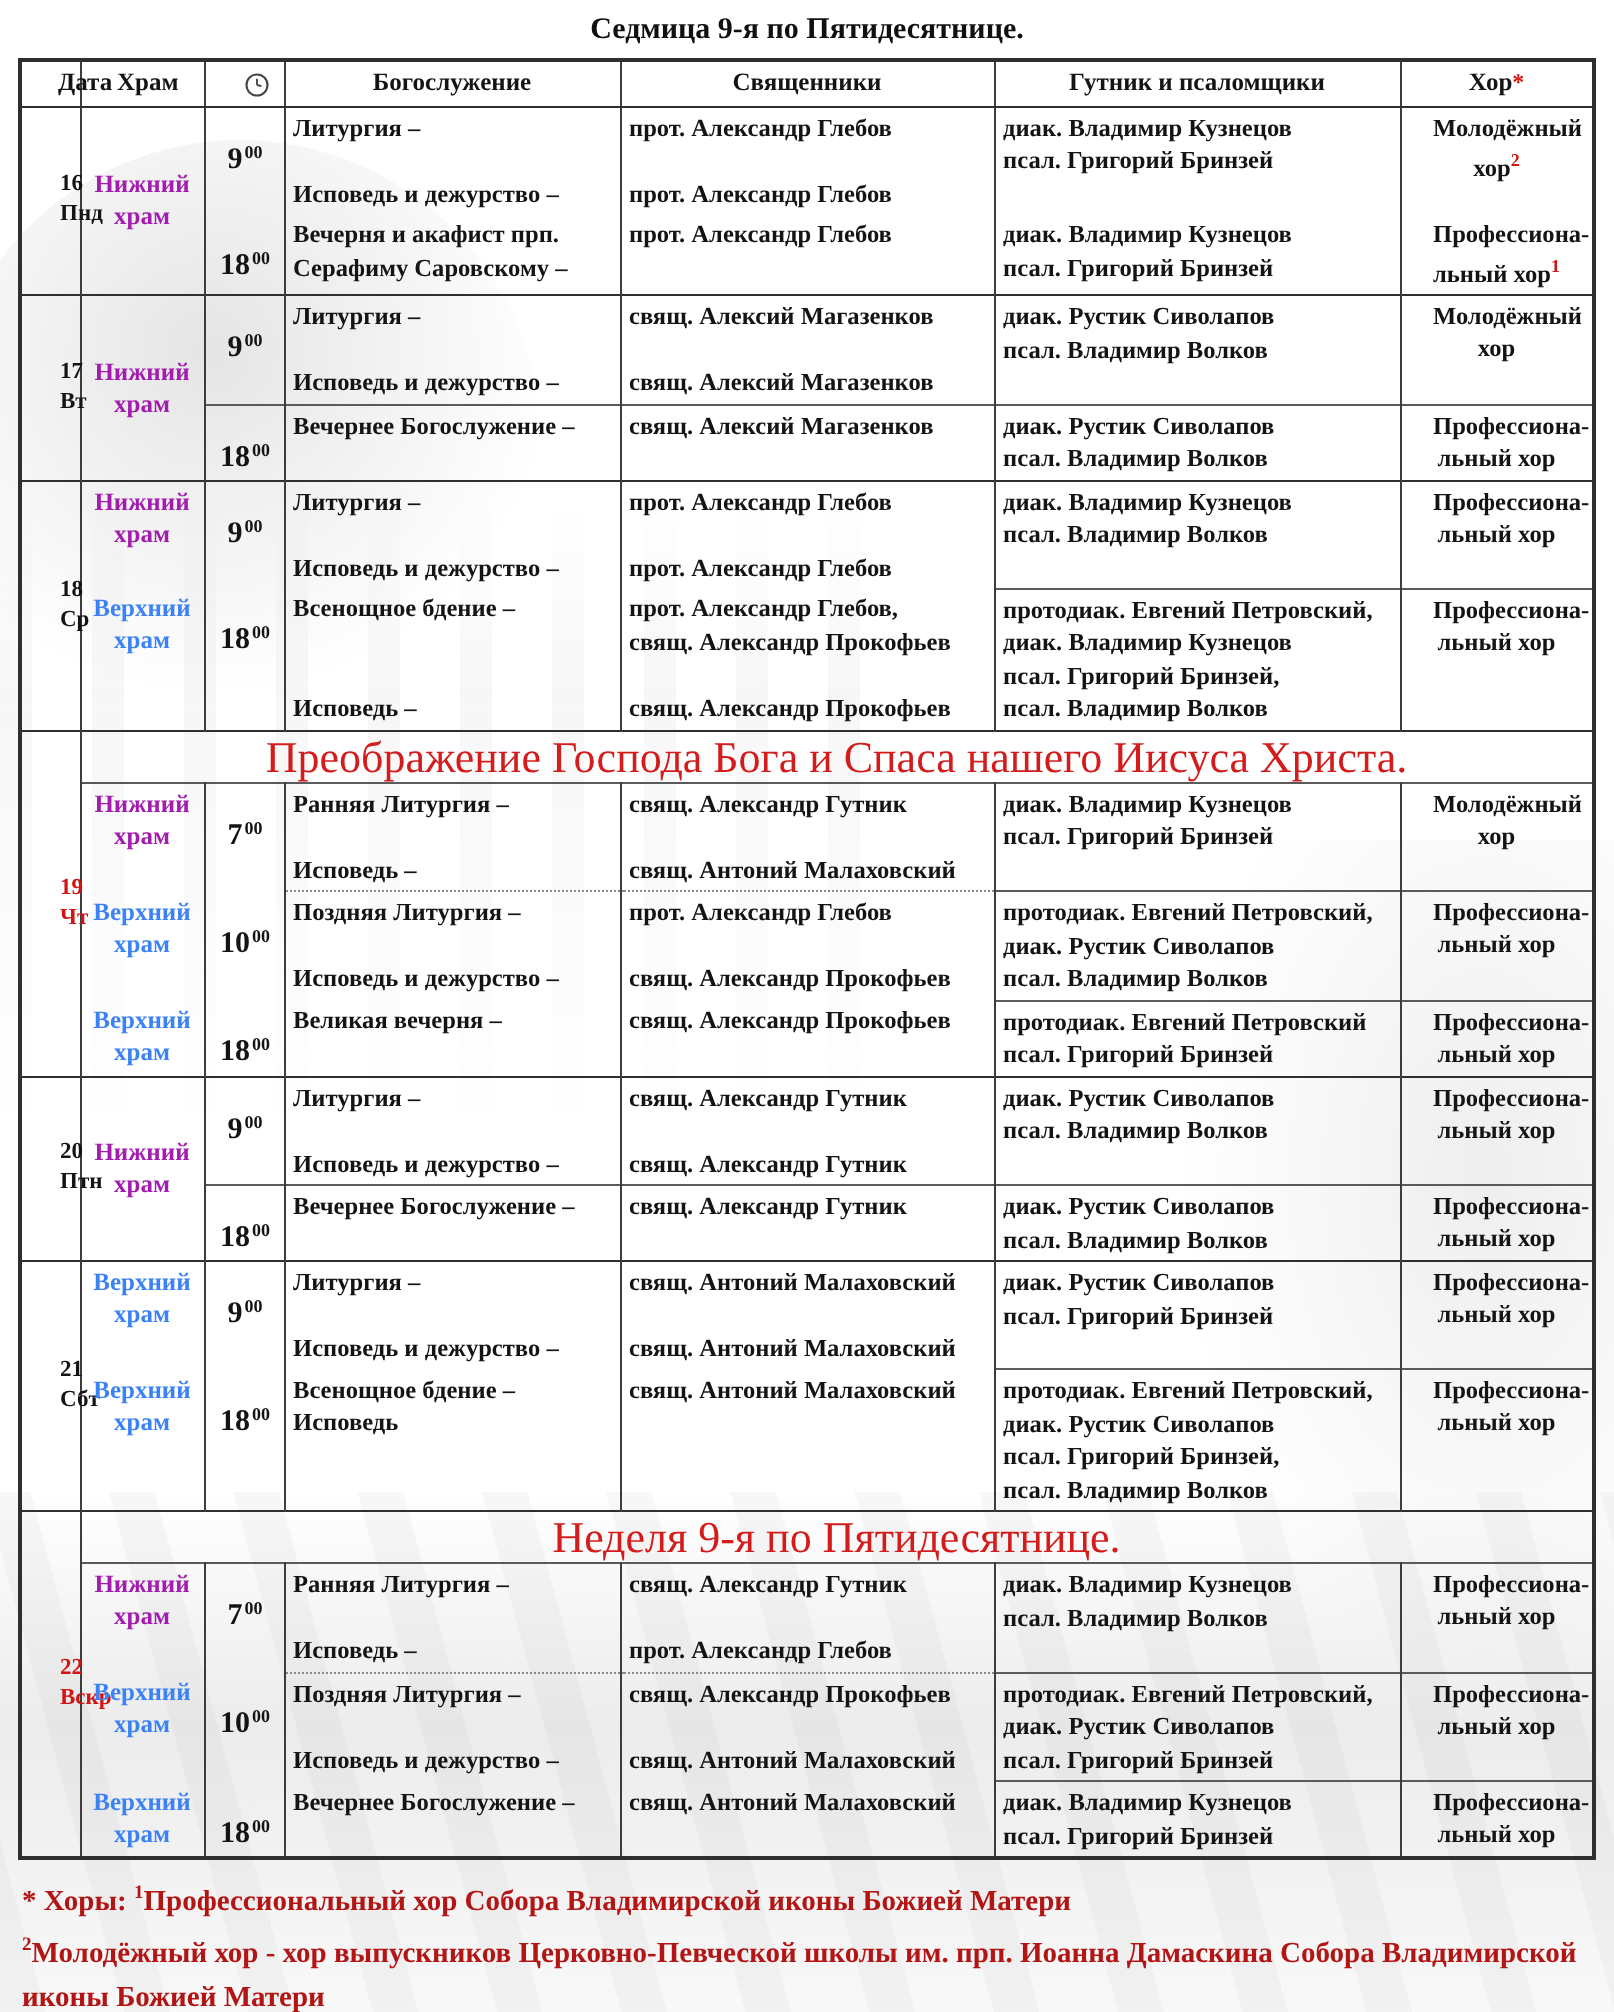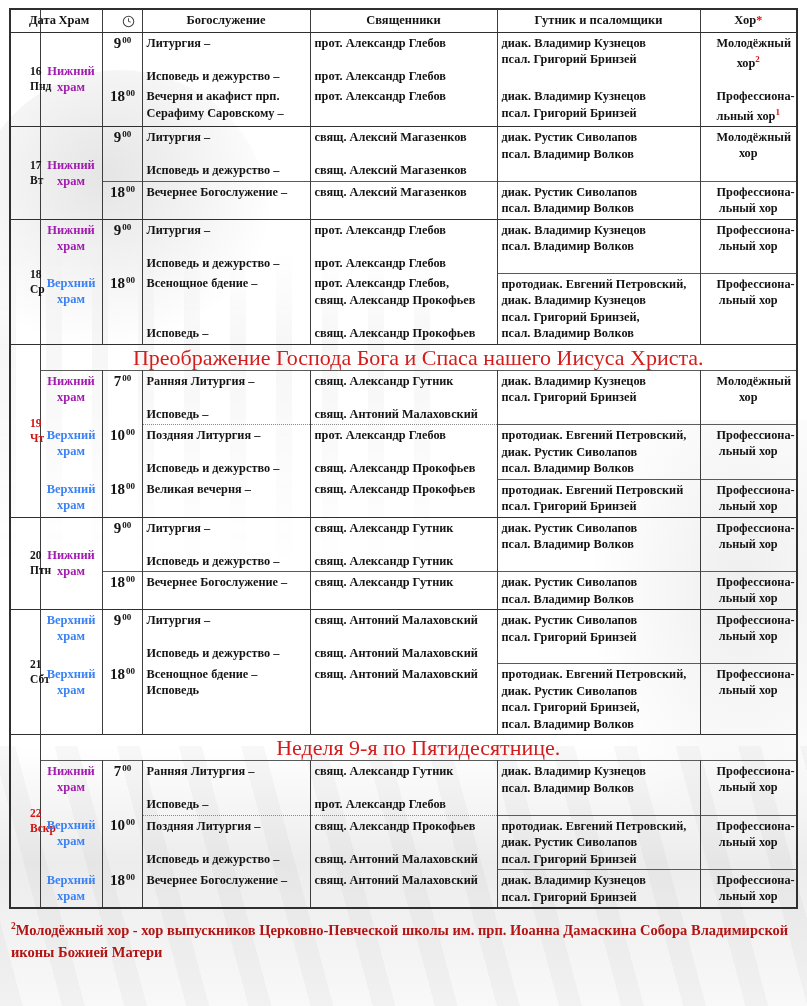--- a/index.html
+++ b/index.html
@@ -43,21 +43,21 @@
 
   .c-date{text-align:center;vertical-align:middle;padding:0 19px;}
   .dnum,.dwd{font-size:11.5px;line-height:15px;}
   .red-date .dnum,.red-date .dwd{color:#d21414;}
 
   .c-temple{text-align:center;font-size:12.5px;line-height:16px;}
   .c-temple.mid{vertical-align:middle;}
   .c-temple.green{color:#a21caf;}
   .c-temple.blue{color:#3b82f6;}
 
-  .c-time{text-align:center;padding-top:2px;}
+  .c-time{text-align:center;padding-top:18px;}
   .tn{font-size:15px;font-weight:700;}
   .tm{font-size:9px;font-weight:700;position:relative;top:-5px;left:1px;}
 
   .c-ch{text-align:center;line-height:16px;padding:2px 16px;}
   .rsup{color:#d21414;font-size:9px;}
 
   .banner{text-align:center;color:#d41c1c;font-weight:400;font-size:22px;line-height:23px;padding:1px 0;font-family:Liberation Serif, serif;}
 
   
   .notes{width:785px;margin:6px auto 0;}
@@ -70,20 +70,21 @@
 
 <div class="bg">
   <div class="bg-dome"></div>
   <div class="bg-colonnade"></div>
   <div class="bg-right"></div>
   <div class="bg-street"></div>
 </div>
 
 <div class="page">
   <div class="title">
+    <div>Седмица 9-я по Пятидесятнице.</div>
   </div>
 
   <table>
     <colgroup>
       <col style="width:30px">
         <col style="width:62px">
         <col style="width:40px">
       <col style="width:168px">
         <col style="width:187px">
         <col style="width:203px">
@@ -431,17 +432,20 @@
             <div class="ln">псал. Григорий Бринзей</div>
           </td>
         <td class="c-ch bs"><span>Профессиона-льный хор</span></td>
       </tr>
 
     </tbody>
   </table>
 
   <div class="notes">
     <div class="note-red">
+      <span>* Хоры:</span>&nbsp;<sup class="nsup">1</sup><span>Профессиональный хор Собора Владимирской иконы Божией Матери</span>
+    </div>
+    <div class="note-red">
       <sup class="nsup">2</sup><span>Молодёжный хор - хор выпускников Церковно-Певческой школы им. прп. Иоанна Дамаскина Собора Владимирской иконы Божией Матери</span>
     </div>
 
   </div>
 </div>
 
 </body></html>

